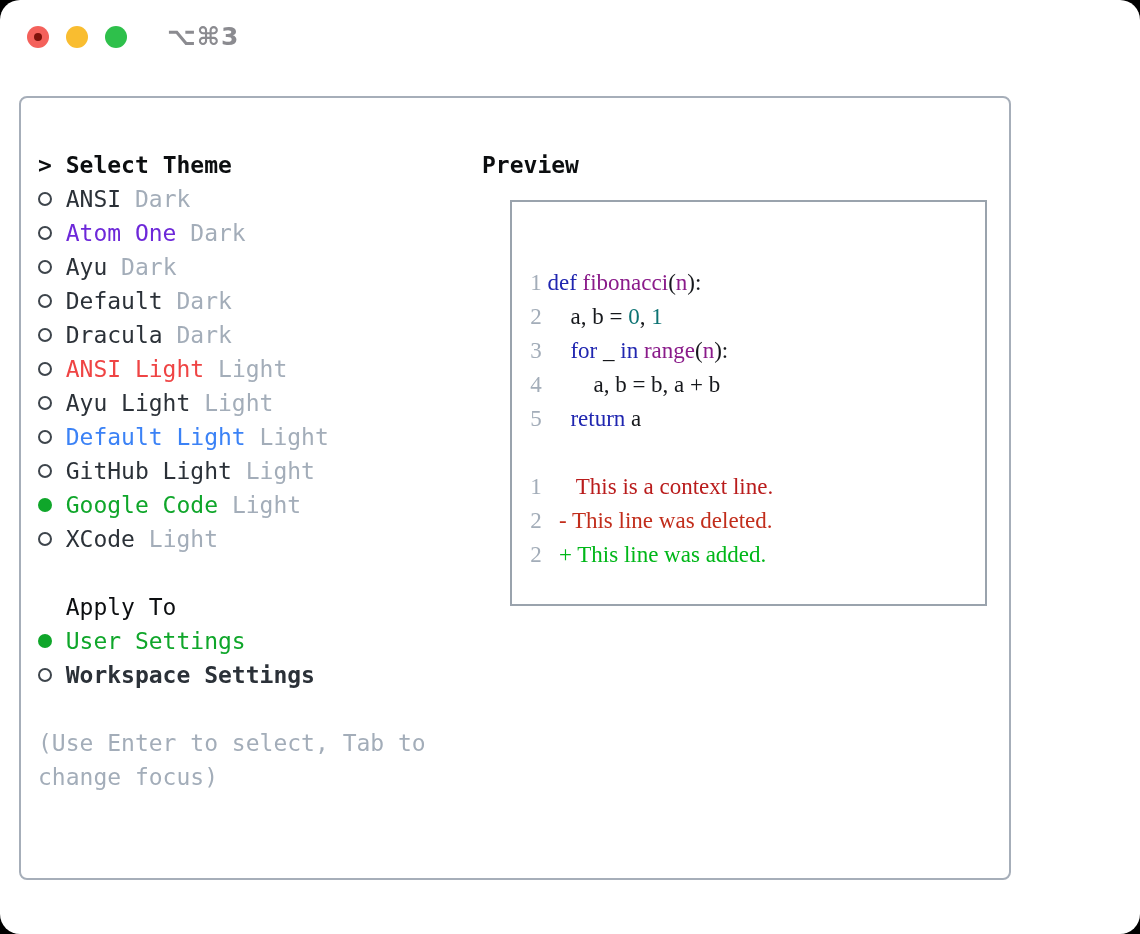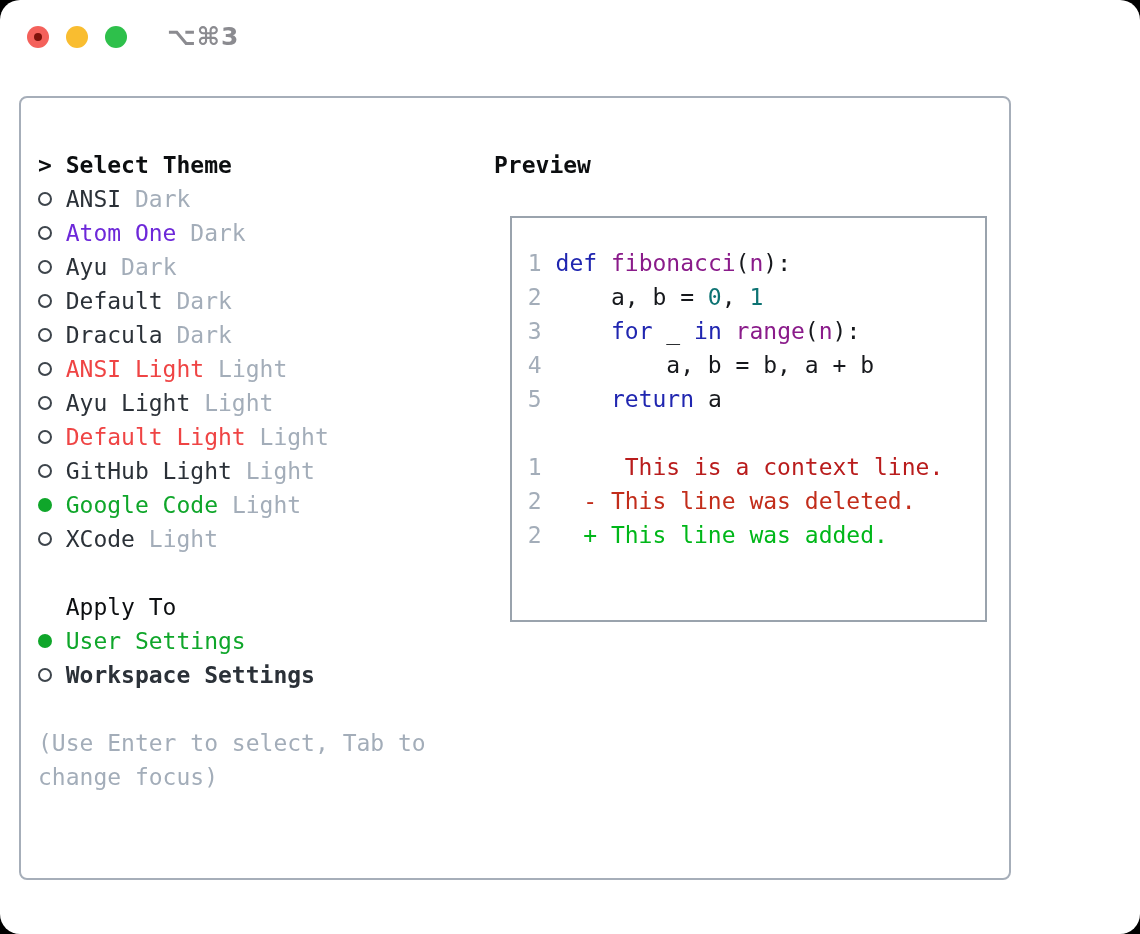--- a/index.html
+++ b/index.html
@@ -12,22 +12,22 @@
   .tl-yellow{left:66px;}
   .tl-green{left:105px;}
   .win-title{position:absolute;left:167px;top:22px;font-family:"DejaVu Sans",sans-serif;font-size:25px;font-weight:700;letter-spacing:1px;}
   .panel{position:absolute;left:19px;top:96px;width:992px;height:784px;border:2px solid #a6aeb9;border-radius:8px;background:#fff;box-sizing:border-box;}
   .left-col{position:absolute;left:38px;top:148px;font-size:23px;}
   .line{height:34px;line-height:34px;white-space:pre;}
   .hdr{font-weight:700;}
   .radio{display:inline-block;box-sizing:border-box;width:14px;height:14px;border-radius:50%;margin-right:13.7px;vertical-align:middle;position:relative;top:-2px;}
   .radio.unsel{border:2px solid #3e454c;background:transparent;}
   .indent2{padding-left:27.7px;}
-  .preview-label{position:absolute;left:494px;top:148px;height:34px;line-height:34px;font-size:23px;font-weight:700;white-space:pre;}
-  .preview-box{position:absolute;left:510px;top:216px;width:477px;height:406px;border:2px solid #9aa3ad;background:#fff;box-sizing:border-box;padding-top:28px;padding-left:2px;overflow:hidden;}
+  .preview-label{position:absolute;left:482px;top:148px;height:34px;line-height:34px;font-size:23px;font-weight:700;white-space:pre;}
+  .preview-box{position:absolute;left:510px;top:200px;width:477px;height:406px;border:2px solid #9aa3ad;background:#fff;box-sizing:border-box;padding-top:64px;padding-left:2px;overflow:hidden;font-family:Liberation Serif, serif;}
   .preview-box .line{font-size:23px;}
   .gutter{display:inline-block;width:27.7px;text-align:right;}
 </style>
 </head>
 <body>
 
 <div class="page">
 
   <div class="titlebar">
     <div class="tl tl-red" style="background: rgb(244, 97, 91);">
@@ -43,21 +43,21 @@
   <div class="left-col">
     <div class="line"><span class="hdr" style="color: rgb(12, 14, 16);">&gt; </span><span class="hdr" style="color: rgb(12, 14, 16);">Select Theme</span></div>
     <div id="theme-list">
         <div class="line"><span class="radio unsel"></span><span style="color: rgb(43, 49, 56);">ANSI</span><span> </span><span style="color: rgb(163, 173, 185);">Dark</span></div>
         <div class="line"><span class="radio unsel"></span><span style="color: #6d28d9;">Atom One</span><span> </span><span style="color: rgb(163, 173, 185);">Dark</span></div>
         <div class="line"><span class="radio unsel"></span><span style="color: rgb(43, 49, 56);">Ayu</span><span> </span><span style="color: rgb(163, 173, 185);">Dark</span></div>
         <div class="line"><span class="radio unsel"></span><span style="color: rgb(43, 49, 56);">Default</span><span> </span><span style="color: rgb(163, 173, 185);">Dark</span></div>
         <div class="line"><span class="radio unsel"></span><span style="color: rgb(43, 49, 56);">Dracula</span><span> </span><span style="color: rgb(163, 173, 185);">Dark</span></div>
         <div class="line"><span class="radio unsel"></span><span style="color: #ef4444;">ANSI Light</span><span> </span><span style="color: rgb(163, 173, 185);">Light</span></div>
         <div class="line"><span class="radio unsel"></span><span style="color: rgb(43, 49, 56);">Ayu Light</span><span> </span><span style="color: rgb(163, 173, 185);">Light</span></div>
-        <div class="line"><span class="radio unsel"></span><span style="color: #ef4444; margin-top: 18px;">Default Light</span><span> </span><span style="color: rgb(163, 173, 185);">Light</span></div>
+        <div class="line"><span class="radio unsel"></span><span style="color: #3b82f6; margin-top: 18px;">Default Light</span><span> </span><span style="color: rgb(163, 173, 185);">Light</span></div>
         <div class="line"><span class="radio unsel"></span><span style="color: rgb(43, 49, 56);">GitHub Light</span><span> </span><span style="color: rgb(163, 173, 185);">Light</span></div>
         <div class="line"><span class="radio sel" style="background: rgb(15, 166, 42);"></span><span style="color: rgb(15, 166, 42);">Google Code</span><span> </span><span style="color: rgb(163, 173, 185);">Light</span></div>
         <div class="line"><span class="radio unsel"></span><span style="color: rgb(43, 49, 56);">XCode</span><span> </span><span style="color: rgb(163, 173, 185);">Light</span></div>
       </div>
     <div class="line"></div>
     <div class="line indent2" style="color: rgb(12, 14, 16);"><span>Apply To</span></div>
     <div id="apply-list">
         <div class="line"><span class="radio sel" style="background: rgb(15, 166, 42);"></span><span style="color: rgb(15, 166, 42);">User Settings</span></div>
         <div class="line"><span class="radio unsel"></span><span style="color: rgb(43, 49, 56); font-weight: bold;">Workspace Settings</span></div>
       </div>

